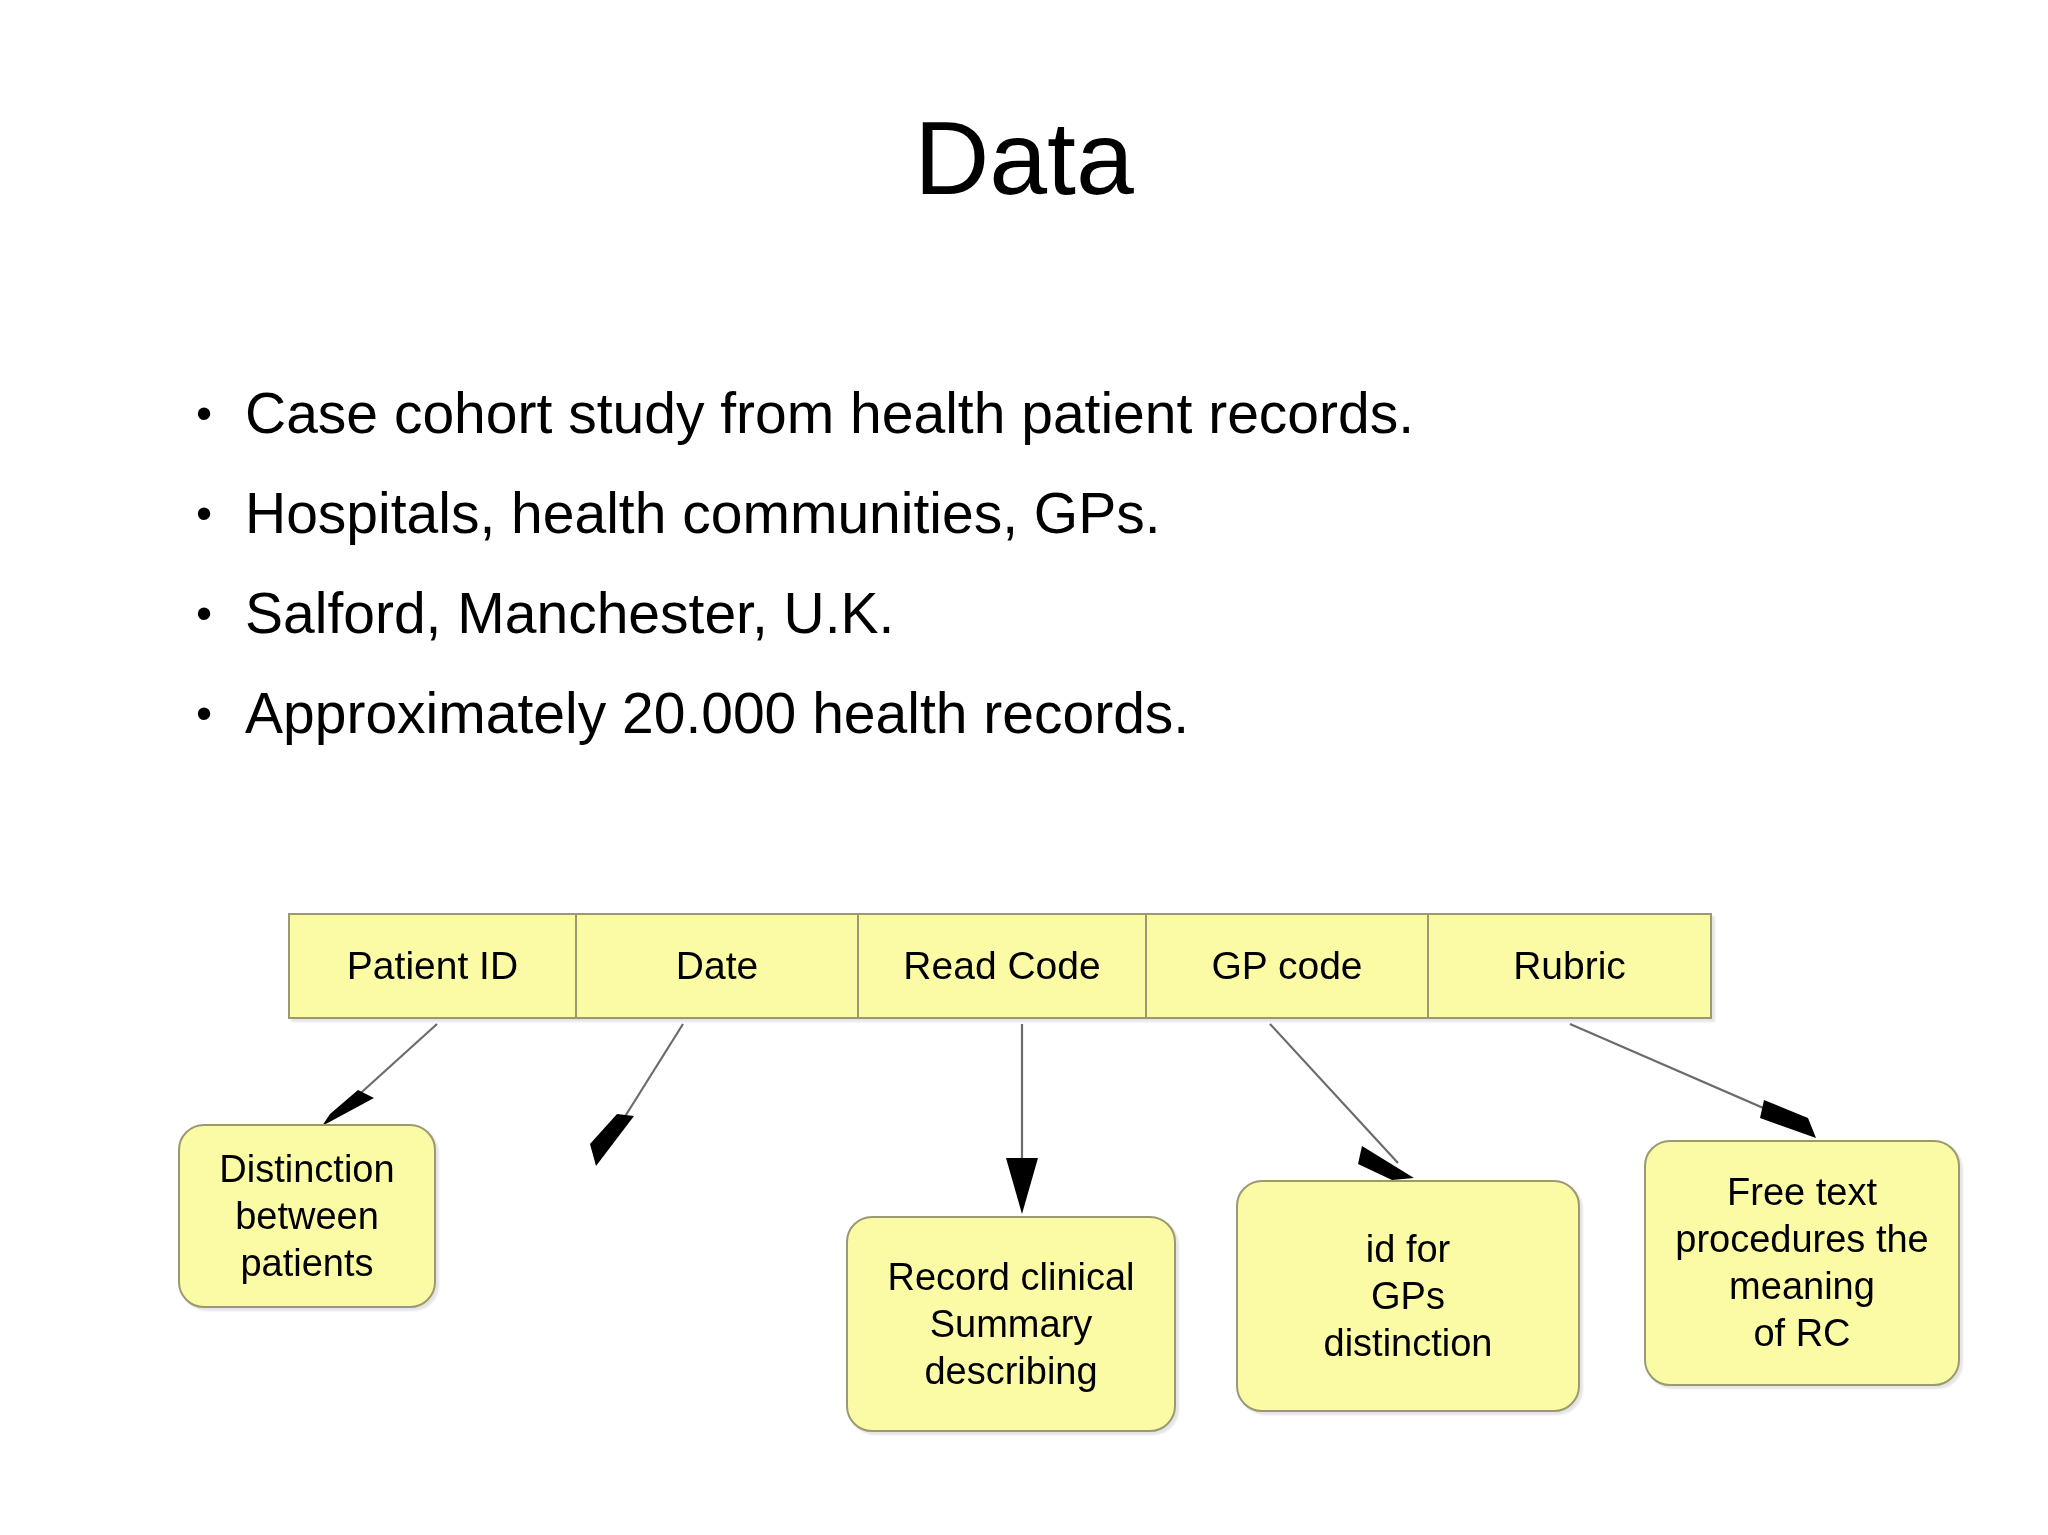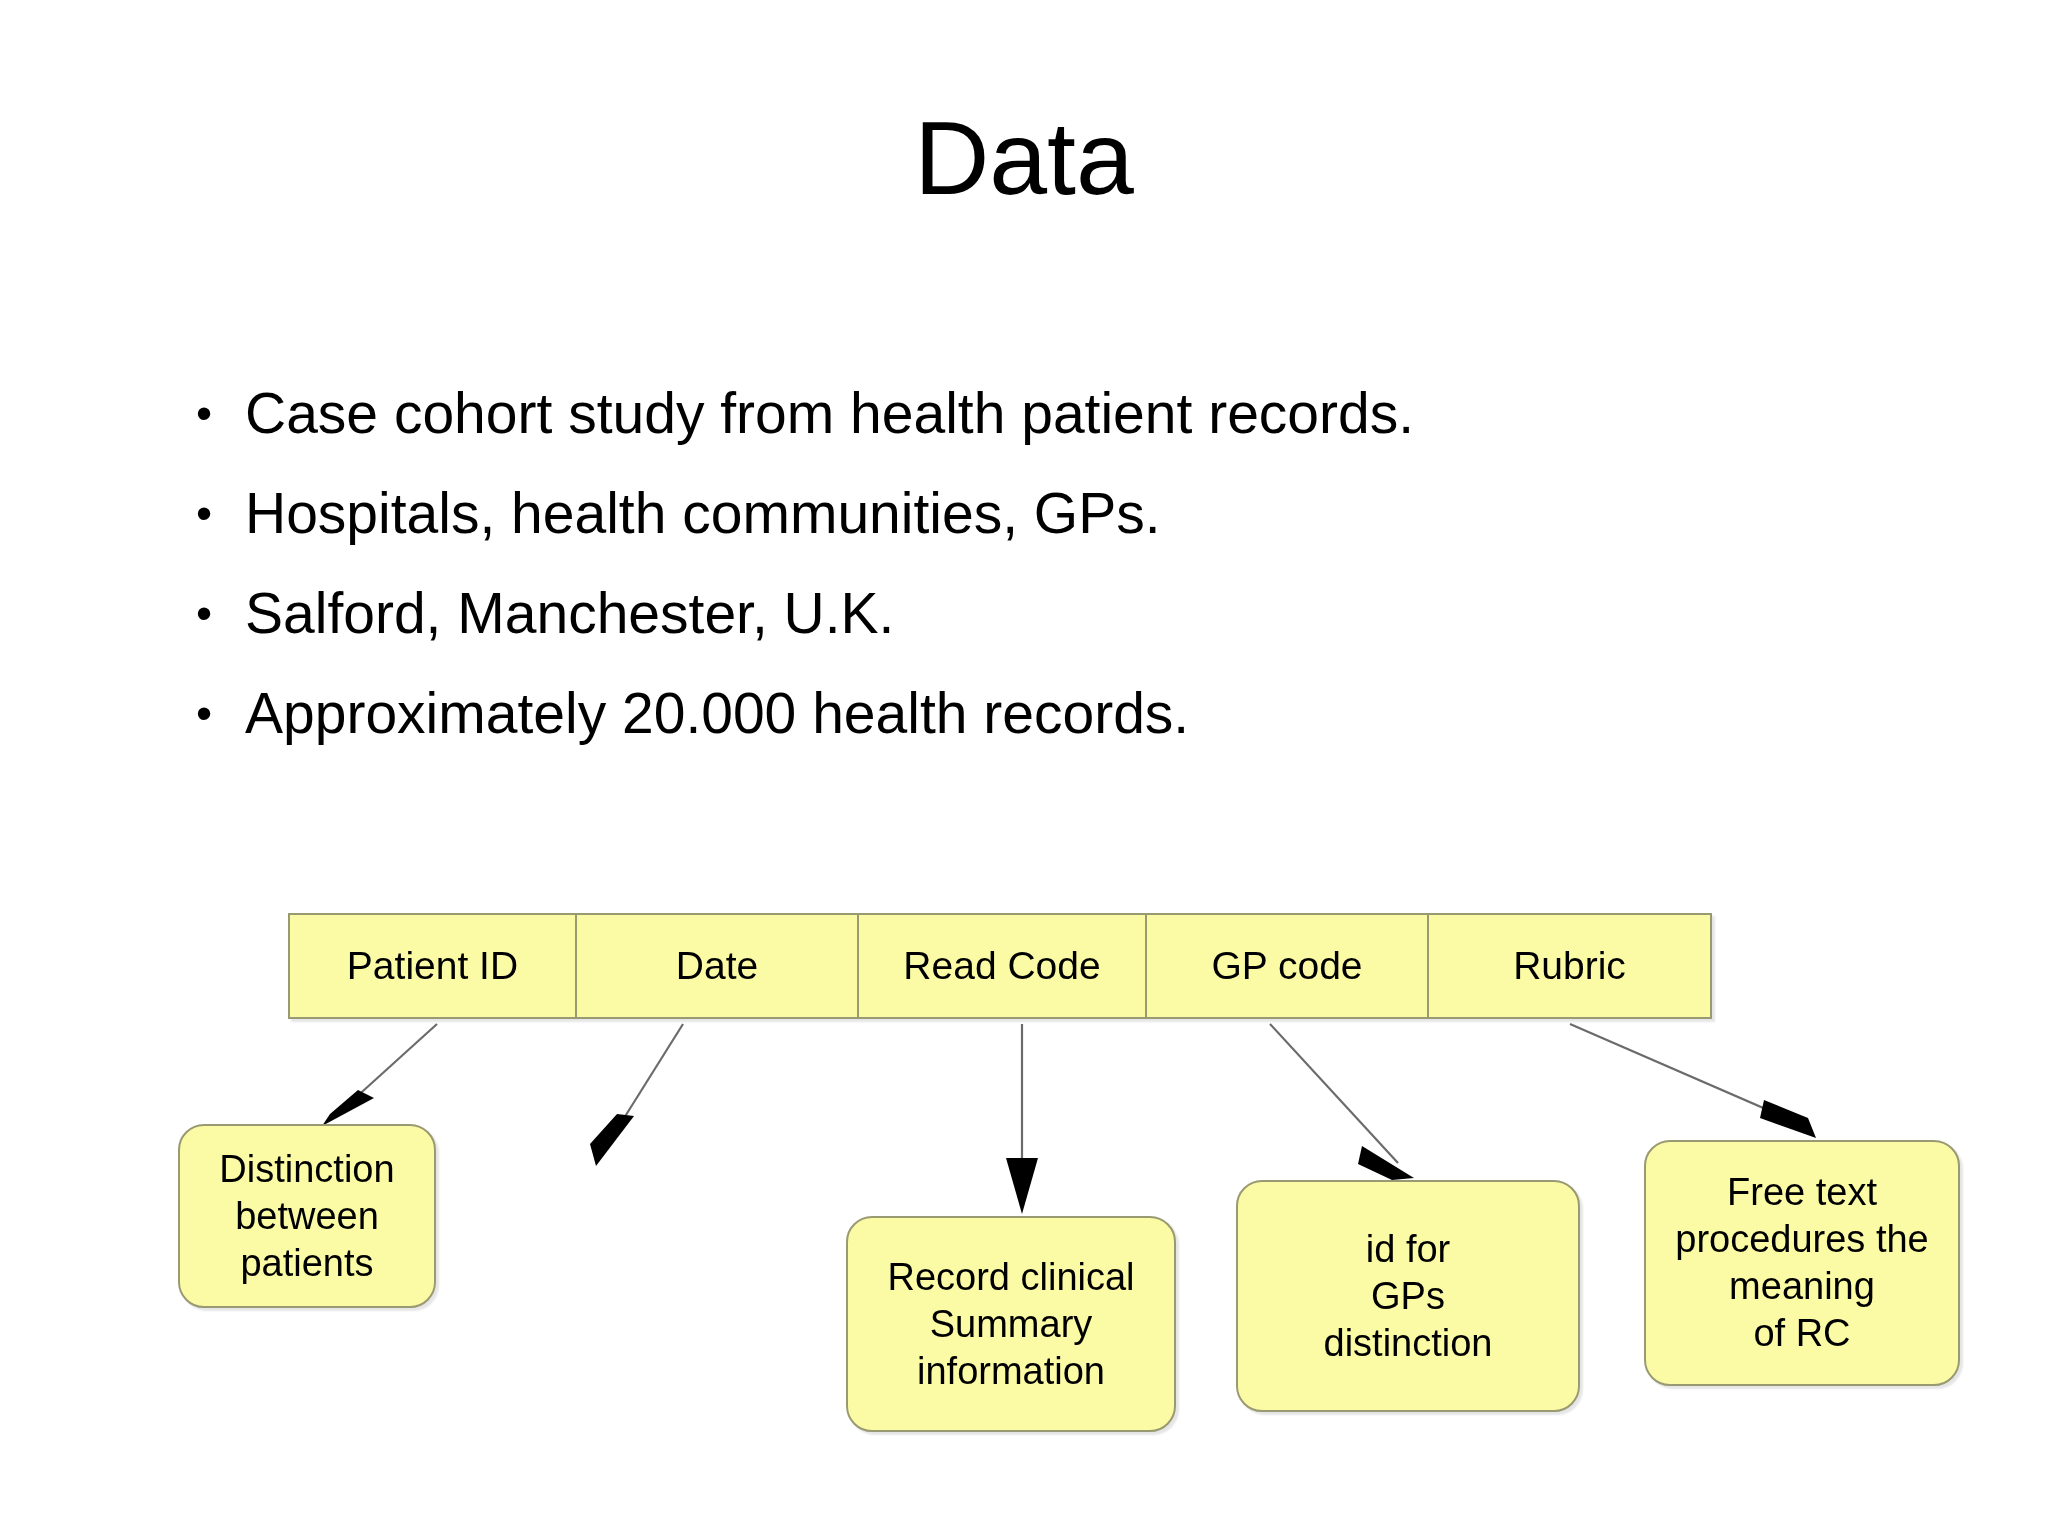--- a/index.html
+++ b/index.html
@@ -175,21 +175,21 @@
   <div class="note-box" id="note-0">
     <span class="note-line">Distinction</span>
     <span class="note-line">between</span>
     <span class="note-line">patients</span>
   </div>
 
 
   <div class="note-box" id="note-2">
     <span class="note-line">Record clinical</span>
     <span class="note-line">Summary</span>
-    <span class="note-line">information</span>
+    <span class="note-line">describing</span>
   </div>
 
   <div class="note-box" id="note-3">
     <span class="note-line">id for</span>
     <span class="note-line">GPs</span>
     <span class="note-line">distinction</span>
   </div>
 
   <div class="note-box" id="note-4">
     <span class="note-line">Free text</span>

